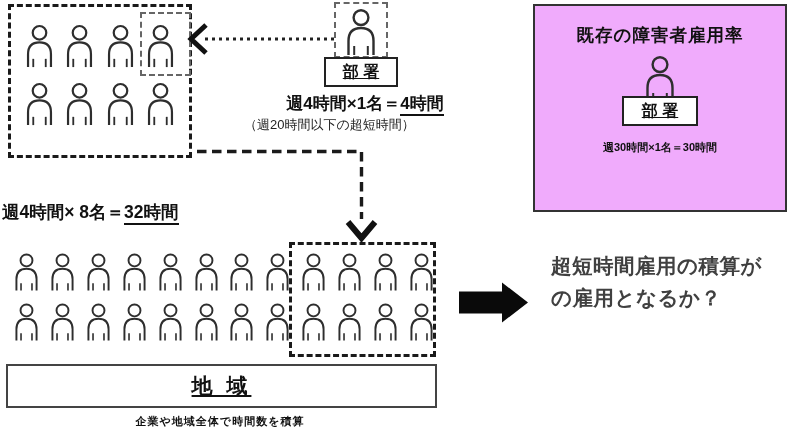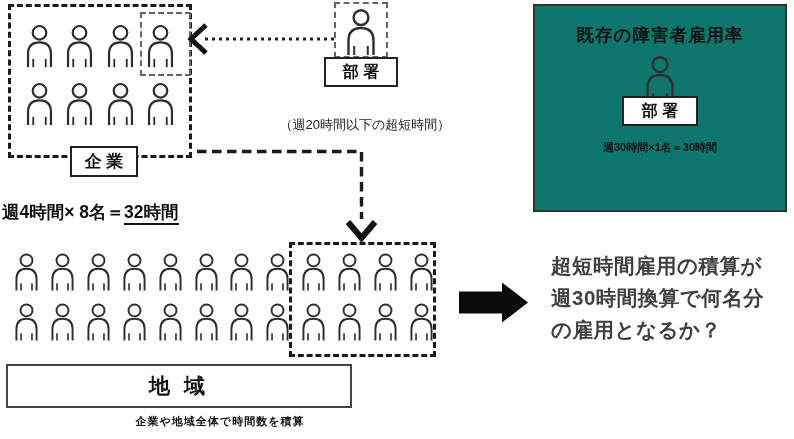--- a/index.html
+++ b/index.html
@@ -35,47 +35,48 @@
     border: 2px dashed #666;
     z-index: 3;
   }
   .tag-box {
     position: absolute;
     background: #fff;
     border: 2px solid #222;
     display: flex; align-items: center; justify-content: center;
     font-weight: bold;
     z-index: 4;
+    text-decoration: underline;
   }
   .company-label { left: 70px; top: 146px; width: 68px; height: 31px; font-size: 17px; }
 
   .formula { font-weight: bold; font-size: 17.5px; color: #111; white-space: nowrap; }
   .formula .u { border-bottom: 2px solid #111; padding-bottom: 1px; }
   .company-formula { position: absolute; left: 2px; top: 200px; }
 
   
   .dept-dotted-box {
     position: absolute; left: 334px; top: 2px;
     width: 54px; height: 56px;
     border: 2px dashed #666;
   }
   .dept-person { position: absolute; left: 343px; top: 7px; width: 36px; height: 50px; z-index: 2; }
   .dept-label { left: 324px; top: 57px; width: 74px; height: 30px; font-size: 16px; }
   .dept-formula { position: absolute; left: 250px; top: 92px; width: 230px; text-align: center; font-size: 17px; }
   .dept-note {
     position: absolute; left: 244px; top: 116px; width: 242px;
-    text-align: center; font-size: 13px; color: #222; white-space: nowrap;
+    font-size: 13px; color: #222; white-space: nowrap;
   }
 
   
   .existing-box {
     position: absolute; left: 533px; top: 4px;
     width: 254px; height: 208px;
     border: 2px solid #333;
-    background: #0f766e;
+    background: #f0abfc;
     display: flex; flex-direction: column; align-items: center;
   }
   .existing-title { margin-top: 17px; font-weight: bold; font-size: 17.5px; letter-spacing: 1px; white-space: nowrap; }
   .existing-box svg.person { width: 36px; height: 52px; margin-top: 6px; }
   .existing-label {
     position: static;
     margin-top: -9px;
     width: 76px; height: 30px; font-size: 16px;
   }
   .existing-formula { margin-top: 14px; font-size: 11px; }
@@ -85,21 +86,21 @@
   .region-row-1 { top: 250px; }
   .region-row-2 { top: 300px; }
   .region-row svg.person { width: 29px; height: 44px; }
   .region-highlight-box {
     position: absolute; left: 289px; top: 242px;
     width: 147px; height: 115px;
     border: 3px dashed #1a1a1a;
     z-index: 3;
   }
   .region-label-box {
-    left: 6px; top: 364px; width: 346px; height: 44px;
+    left: 6px; top: 364px; width: 431px; height: 44px;
     border: 2px solid #444;
     font-size: 21px; letter-spacing: 4px;
   }
   .region-caption {
     position: absolute; left: 0; top: 414px; width: 440px;
     text-align: center; font-weight: bold; font-size: 11px; letter-spacing: 1px; white-space: nowrap;
   }
 
   
   .conclusion {
@@ -156,28 +157,28 @@
         </svg>
         <svg class="person">
           <use href="#person-sym"></use>
         </svg>
         <svg class="person">
           <use href="#person-sym"></use>
         </svg>
       </div>
   </div>
   <div class="member-highlight-box"></div>
-  <div class="tag-box company-label">企 業</div>
   <div class="formula company-formula"><span>週4時間× 8名＝</span><span class="u">32時間</span></div>
 
   <div class="dept-dotted-box"></div>
   <svg class="person dept-person">
       <use href="#person-sym"></use>
     </svg>
   <div class="tag-box dept-label">部 署</div>
+  <div class="formula dept-formula"><span>週4時間×1名＝</span><span class="u">4時間</span></div>
   <div class="dept-note">（週20時間以下の超短時間）</div>
 
   <div class="existing-box">
     <div class="existing-title">既存の障害者雇用率</div>
     <svg class="person">
         <use href="#person-sym"></use>
       </svg>
     <div class="tag-box existing-label">部 署</div>
     <div class="formula existing-formula">週30時間×1名＝30時間</div>
   </div>
@@ -257,21 +258,20 @@
       <svg class="person">
         <use href="#person-sym"></use>
       </svg>
     </div>
   <div class="region-highlight-box"></div>
   <div class="tag-box region-label-box">地 域</div>
   <div class="region-caption">企業や地域全体で時間数を積算</div>
 
   <div class="conclusion">
     <div>超短時間雇用の積算が</div>
-    <div>週30時間換算で何名分</div>
     <div>の雇用となるか？</div>
   </div>
 
   <svg class="overlay" viewBox="0 0 794 439">
 
     <line x1="334" y1="39" x2="205" y2="39" stroke="#222" stroke-width="3.2" stroke-dasharray="3 4"></line>
     <polyline points="206,25 191,39 206,53" fill="none" stroke="#111" stroke-width="5"></polyline>
 
     <path d="M197 151.5 H361.5 V219" fill="none" stroke="#1a1a1a" stroke-width="3.4" stroke-dasharray="9.5 5.5"></path>
     <polyline points="348,222 361.5,238 375,222" fill="none" stroke="#111" stroke-width="6"></polyline>

